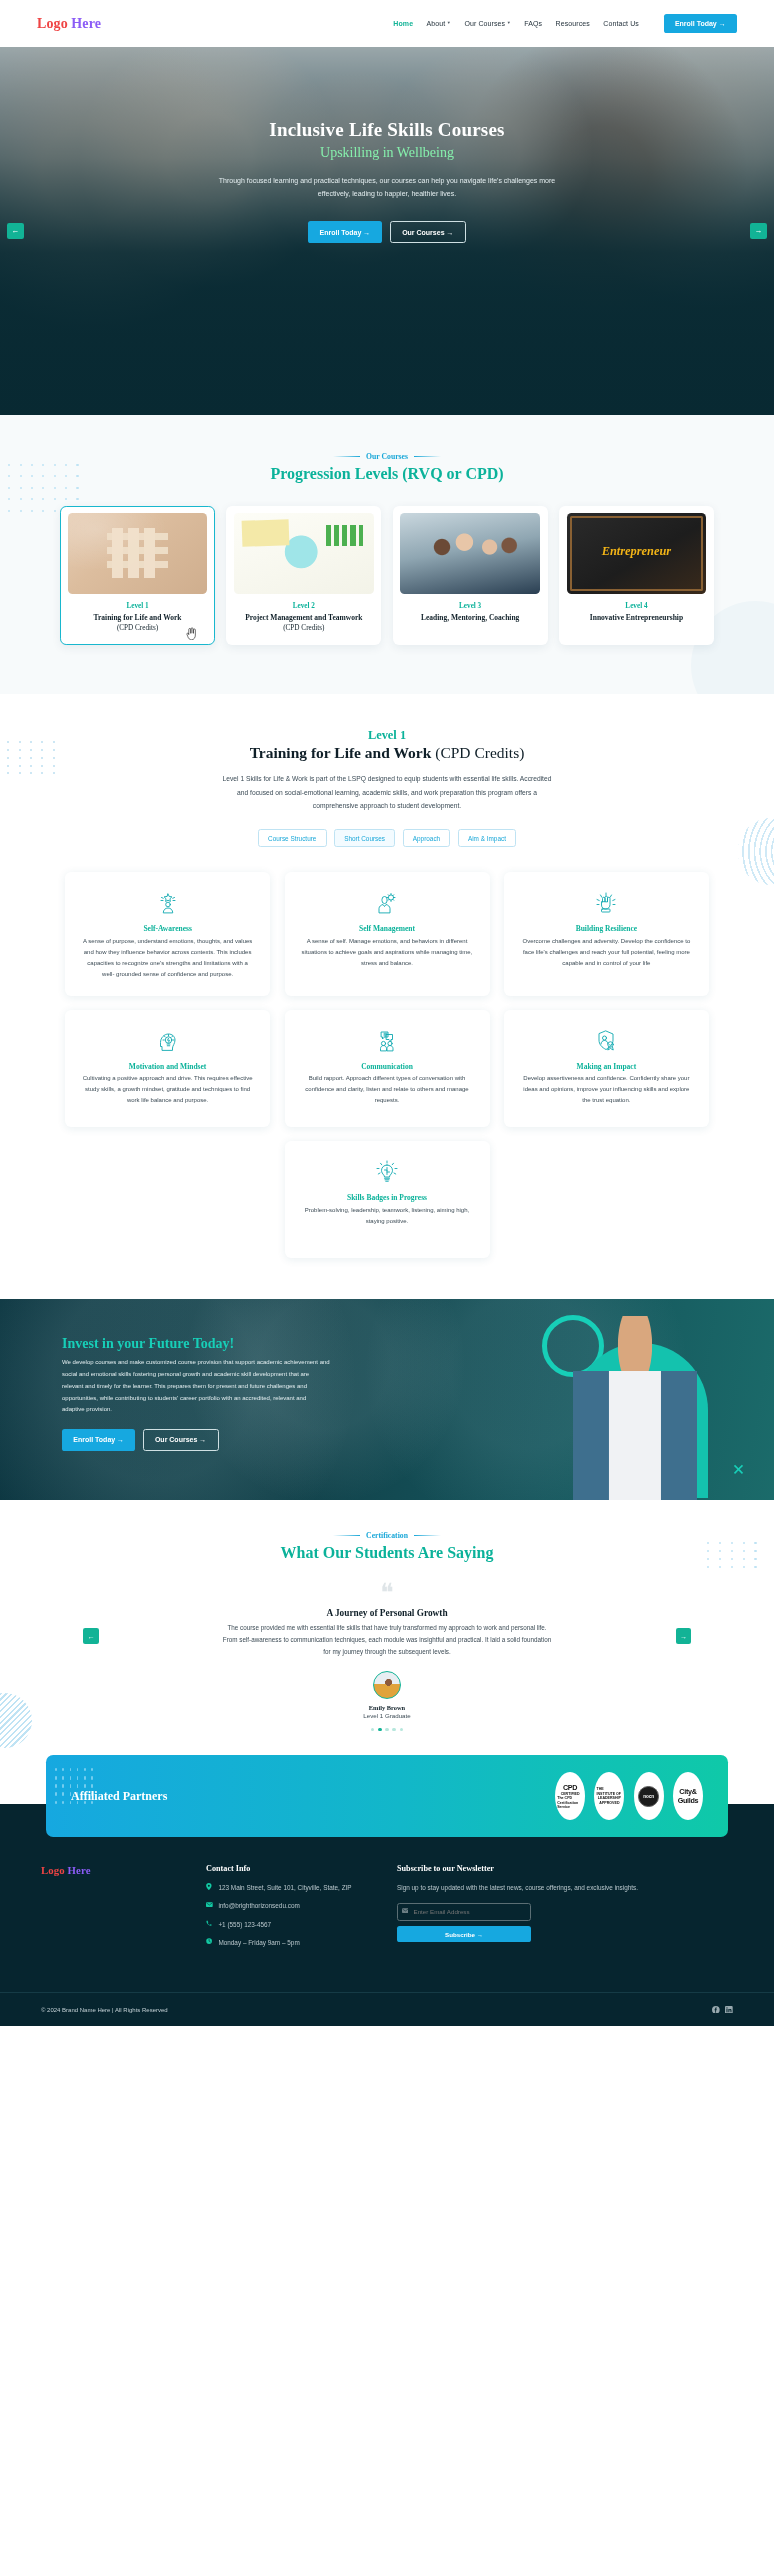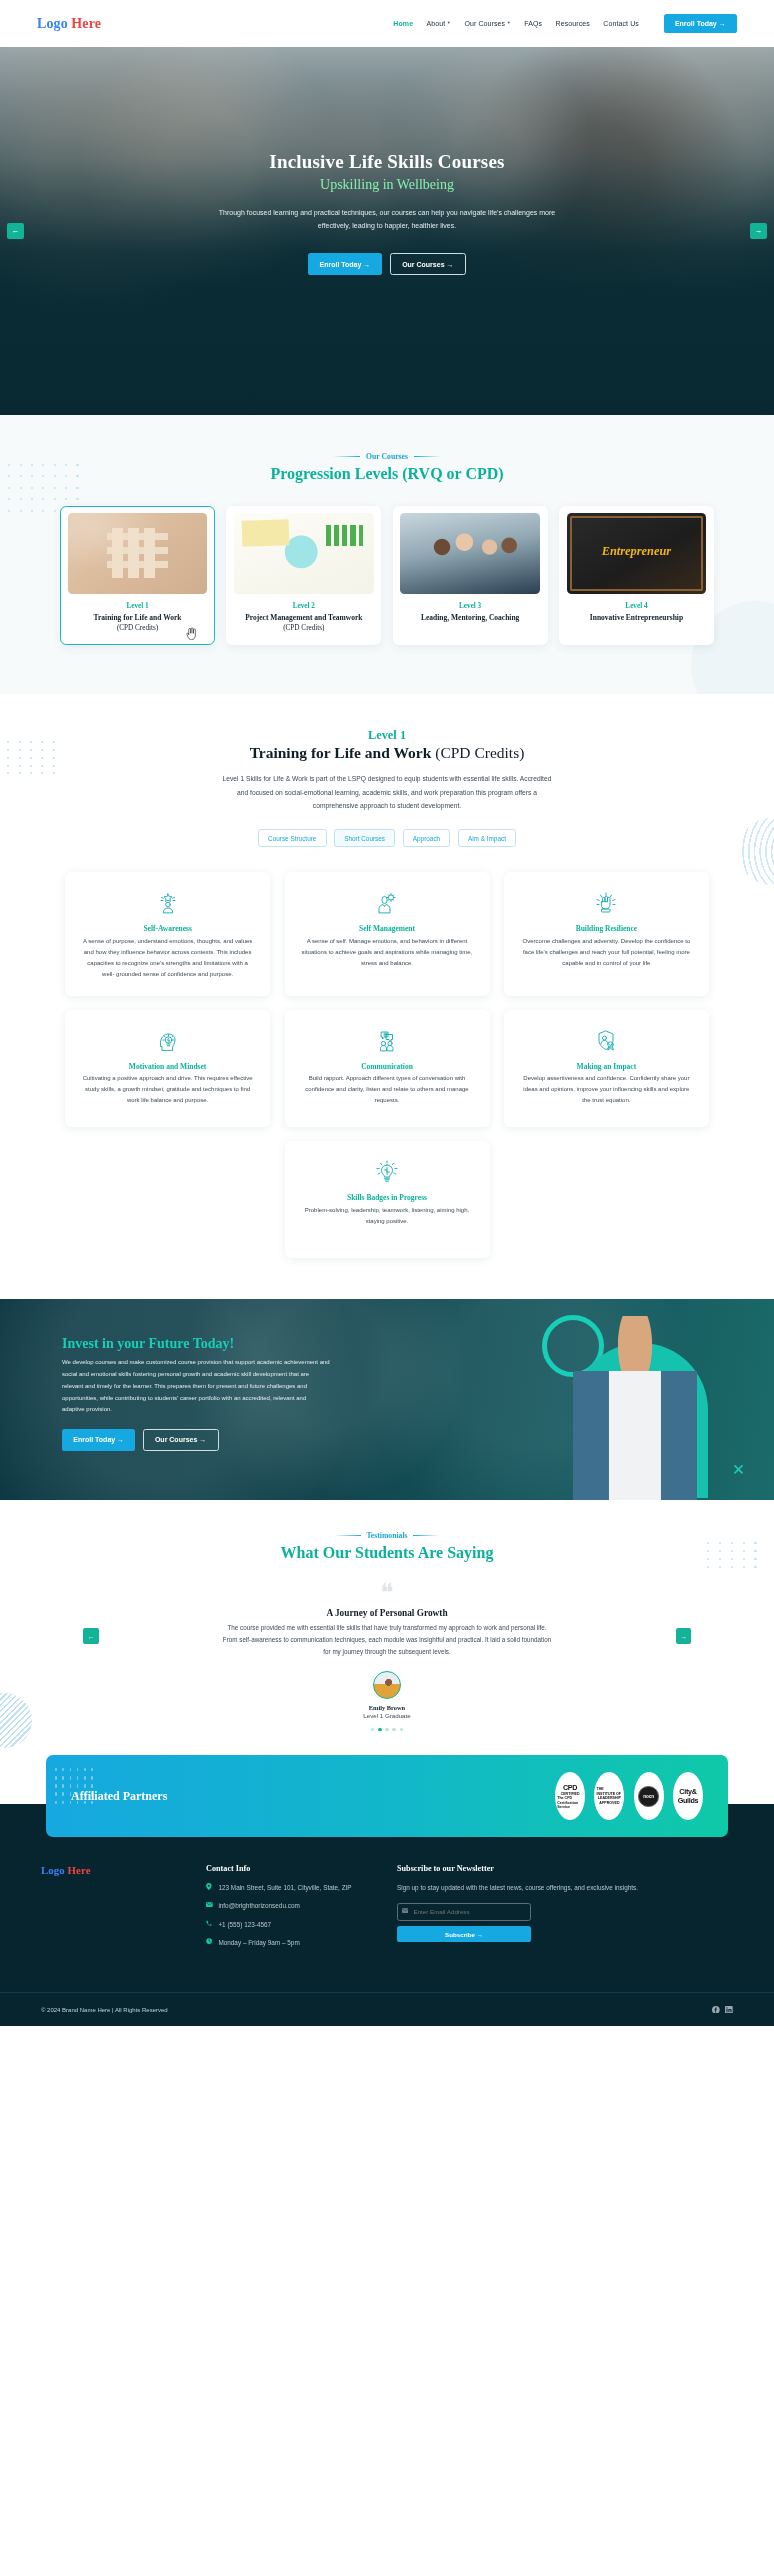--- a/index.html
+++ b/index.html
@@ -20,22 +20,22 @@
     padding: 0 37px;
     position: relative;
     z-index: 20;
   }
   .logo {
     font-family: "Liberation Serif", serif;
     font-size: 14px;
     font-weight: 700;
     letter-spacing: 0.1px;
   }
-  .logo .l1 { color: #3b82f6; }
-  .logo .l2 { color: #ef4444; margin-top: 42px; }
+  .logo .l1 { color: #ef4444; }
+  .logo .l2 { color: #8b5cf6; margin-top: 42px; }
   .nav {
     margin-left: auto;
     display: flex;
     align-items: center;
     gap: 13.4px;
   }
   .nav-item {
     font-size: 7px;
     color: #24323c;
     letter-spacing: 0.1px;
@@ -81,21 +81,21 @@
     filter: saturate(.85);
   }
   .hero-veil {
     position: absolute; inset: 0;
     background: linear-gradient(180deg, rgba(7,40,49,.18) 0%, rgba(7,40,49,.45) 30%, rgba(7,40,49,.86) 56%, rgba(8,41,50,.96) 100%);
   }
   .hero-inner {
     position: relative;
     z-index: 3;
     text-align: center;
-    padding-top: 104px;
+    padding-top: 72px;
   }
   .hero-title {
     font-family: "Liberation Serif", serif;
     font-size: 19px;
     font-weight: 700;
     color: #ffffff;
     letter-spacing: 0.2px;
   }
   .hero-sub {
     font-family: "Liberation Serif", serif;
@@ -1023,21 +1023,21 @@
     <i></i>
       <i></i>
       <i></i>
       <i></i>
       <i></i>
   </div>
   <div class="halfcircle"></div>
 
   <div class="eyebrow">
     <span class="bar"></span>
-    <span>Testimonials</span>
+    <span>Certification</span>
     <span class="bar r"></span>
   </div>
   <h2 class="sec-title">What Our Students Are Saying</h2>
 
   <button class="testi-arrow left">←</button>
   <button class="testi-arrow right">→</button>
 
   <div class="quote-mark">❝</div>
   <h3 class="testi-title">A Journey of Personal Growth</h3>
   <p class="testi-text">The course provided me with essential life skills that have truly transformed my approach to work and personal life. From self-awareness to communication techniques, each module was insightful and practical. It laid a solid foundation for my journey through the subsequent levels.</p>

